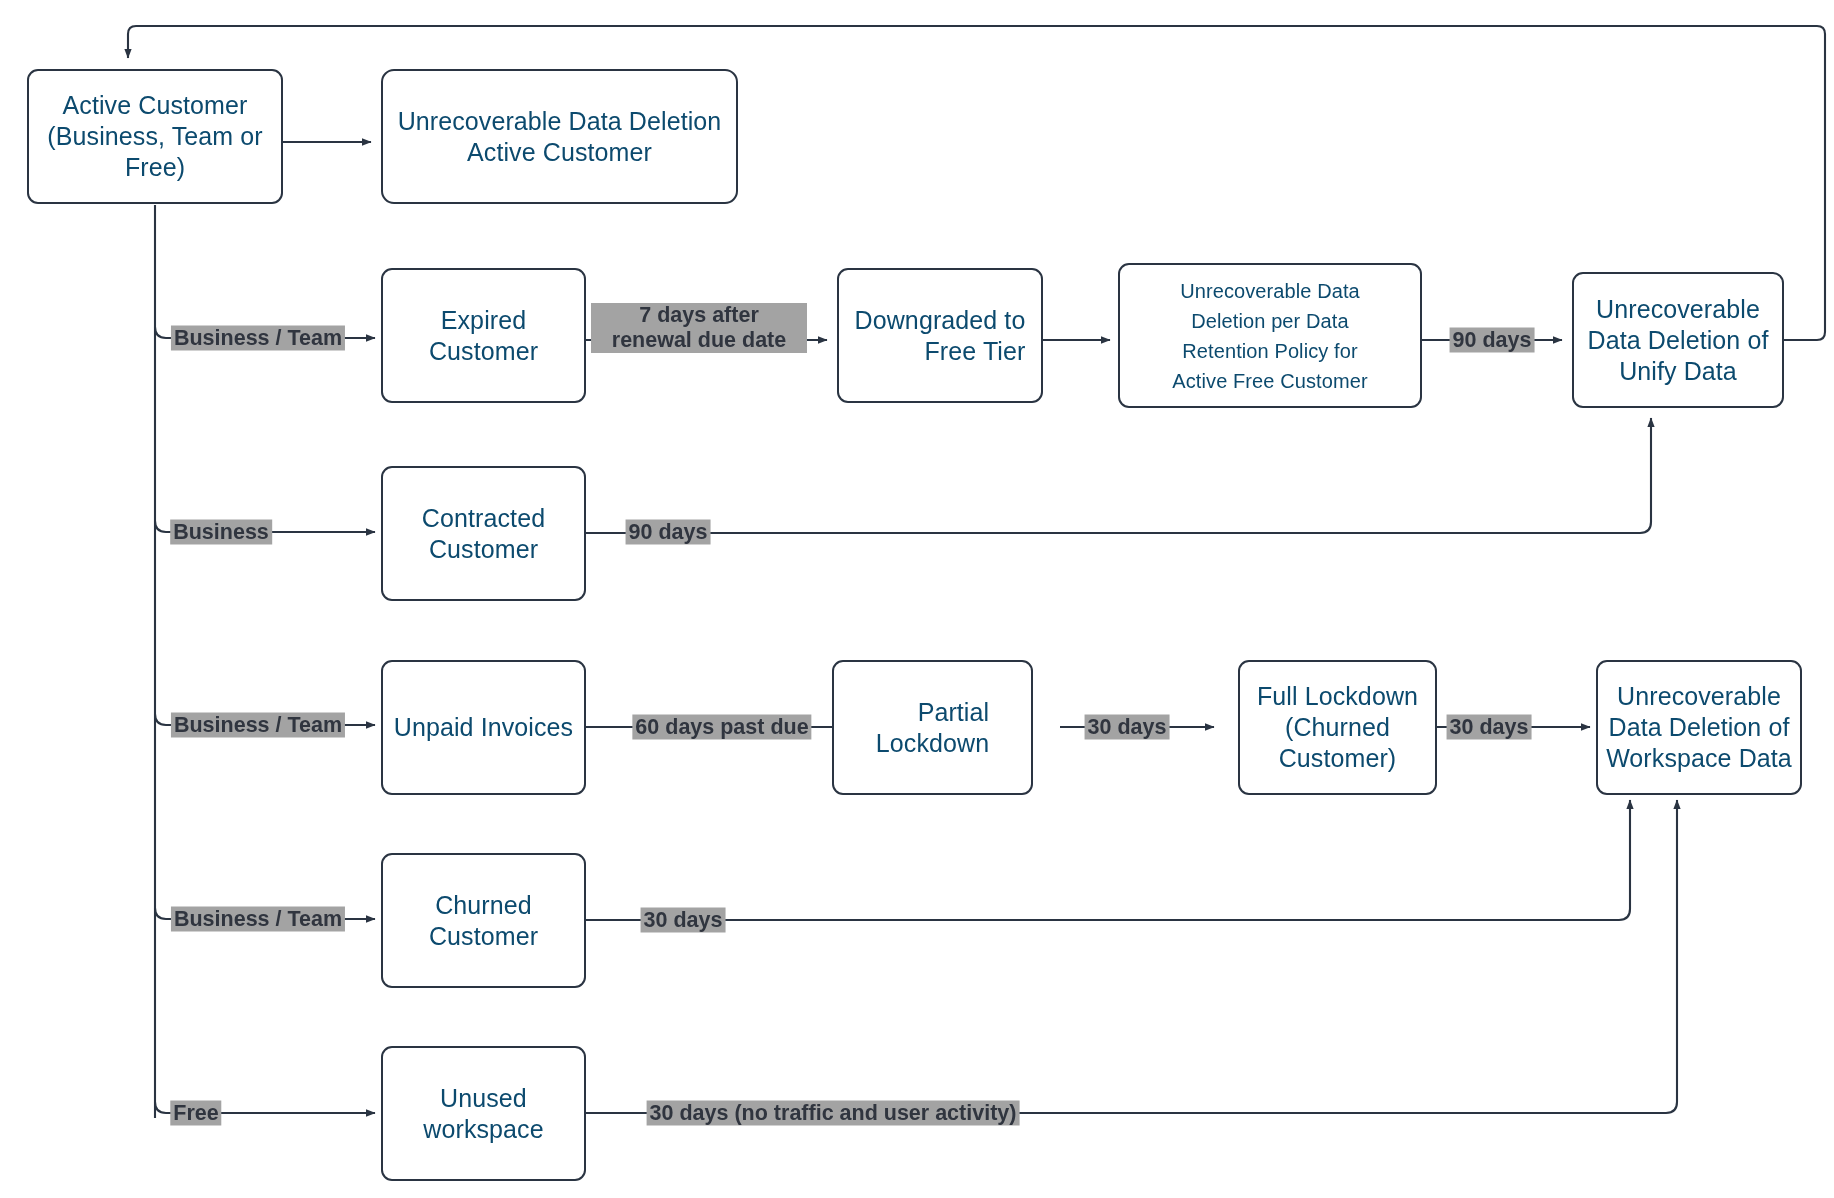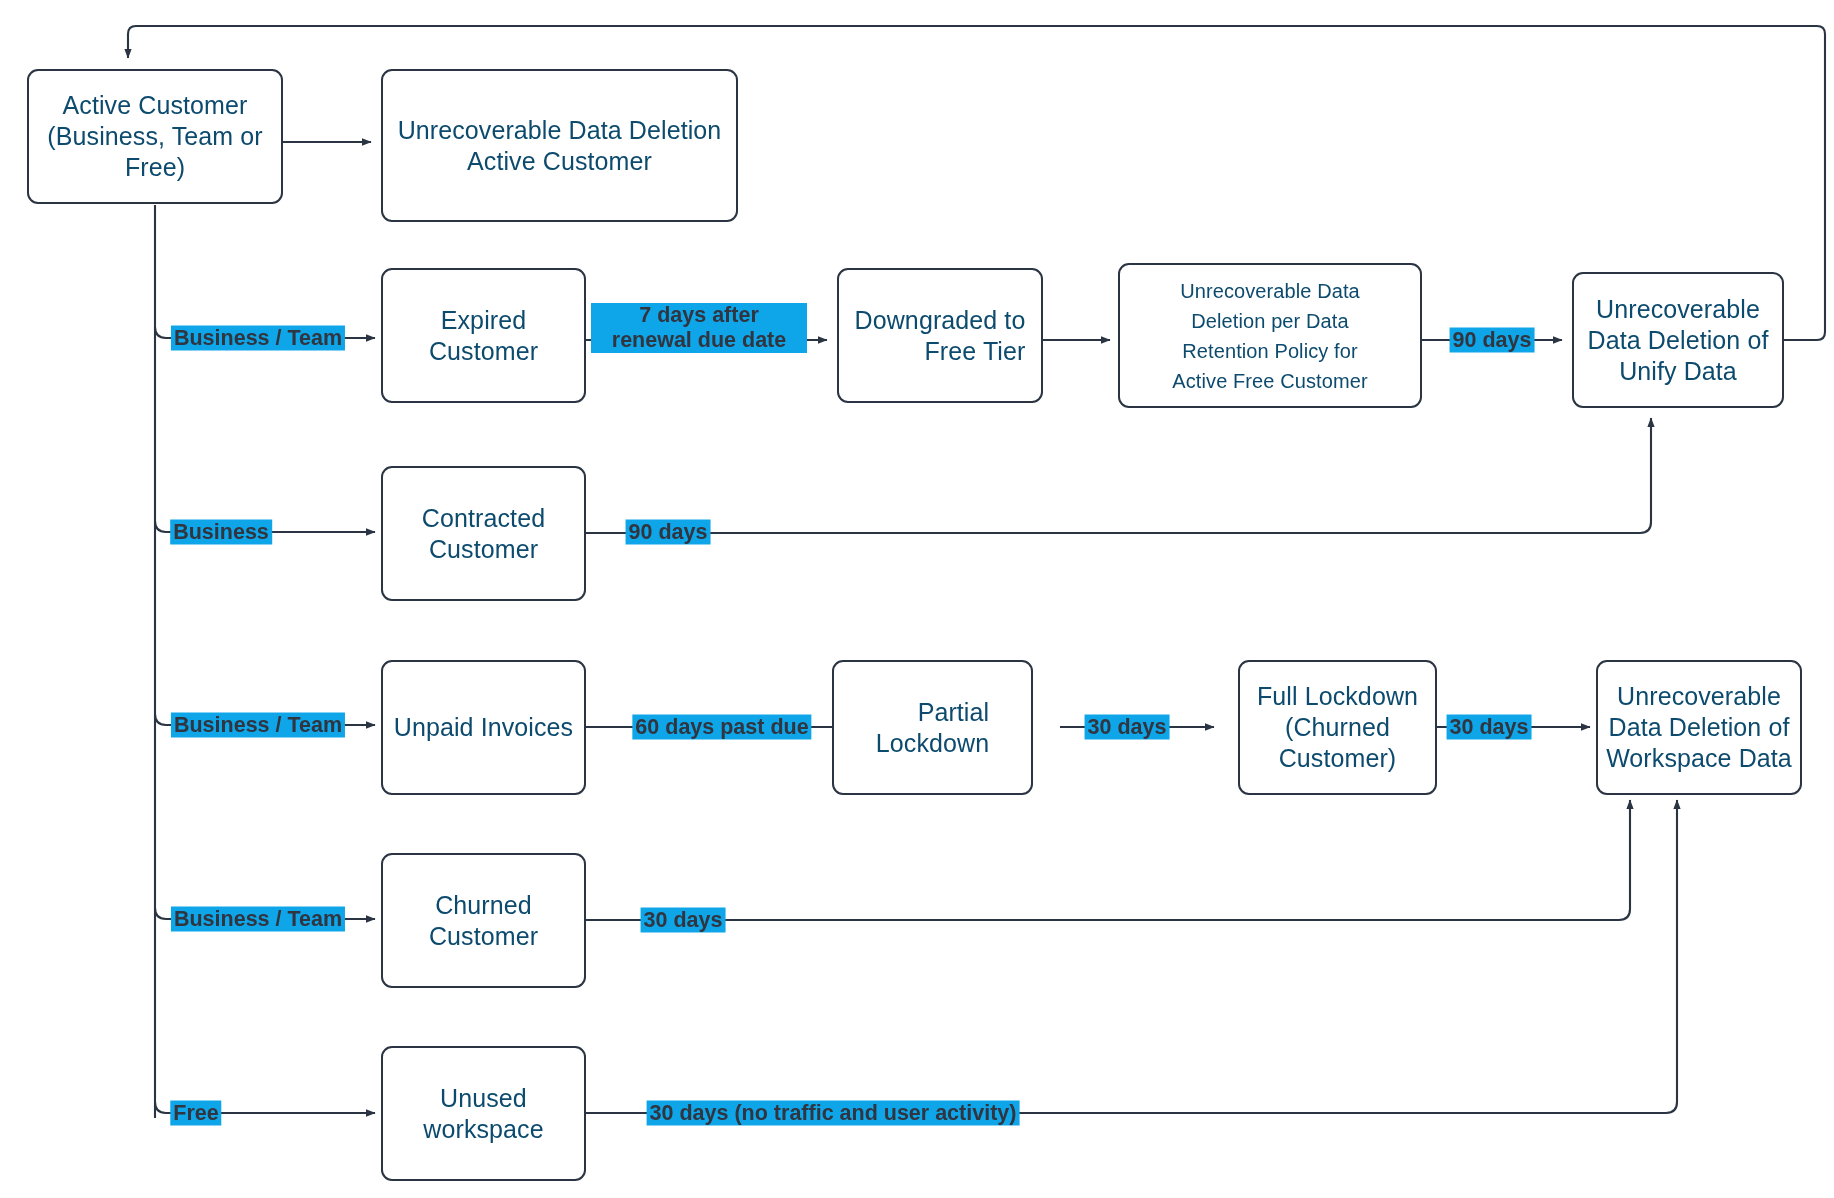--- a/index.html
+++ b/index.html
@@ -42,21 +42,21 @@
     padding: 2px 8px;
   }
   .node span { display: block; }
   .edge-label {
     position: absolute;
     color: #30353f;
     font-size: 21.5px;
     font-weight: bold;
     line-height: 25px;
     white-space: nowrap;
-    background: #0ea5e9;
+    background: #a3a3a3;
     padding: 0 3px;
     text-align: center;
     transform: translate(-50%, -50%);
   }
   .edge-label.two-line { white-space: normal; }
 </style>
 </head>
 <body>
 
 <div id="canvas">
@@ -98,21 +98,21 @@
   </svg>
 
   <div class="node" style="left:27px; top:69px; width:256px; height:135px;">
     <div>
       <span>Active Customer</span>
       <span>(Business, Team or</span>
       <span>Free)</span>
     </div>
   </div>
 
-  <div class="node" style="left:381px; top:69px; width:357px; height:153px;">
+  <div class="node" style="left:381px; top:69px; width:357px; height:135px;border-radius:13px;">
     <div>
       <span>Unrecoverable Data Deletion</span>
       <span>Active Customer</span>
     </div>
   </div>
 
   <div class="node" style="left:381px; top:268px; width:205px; height:135px;">
     <div>
       <span>Expired</span>
       <span>Customer</span>

